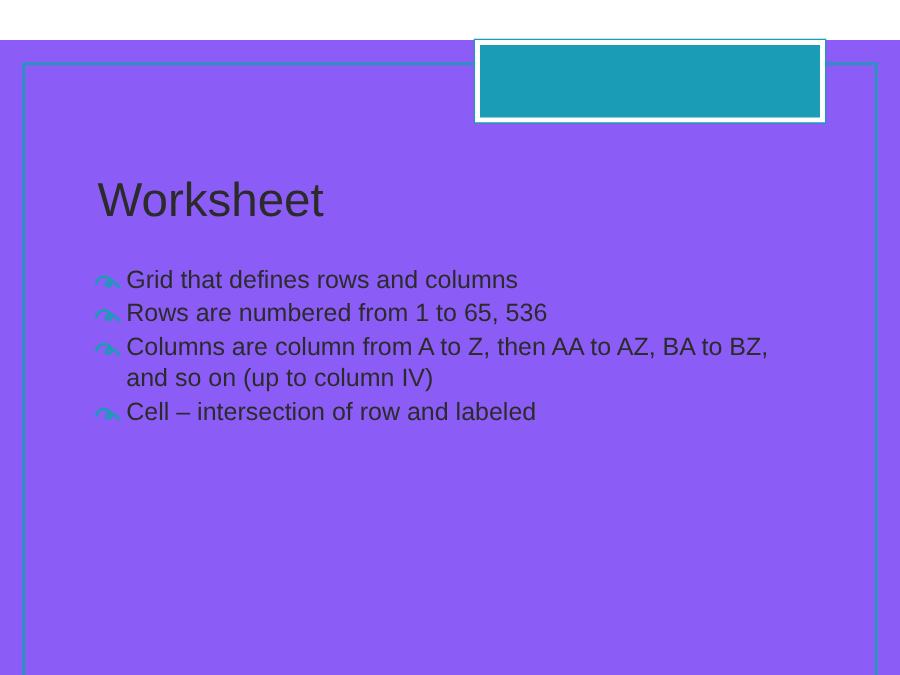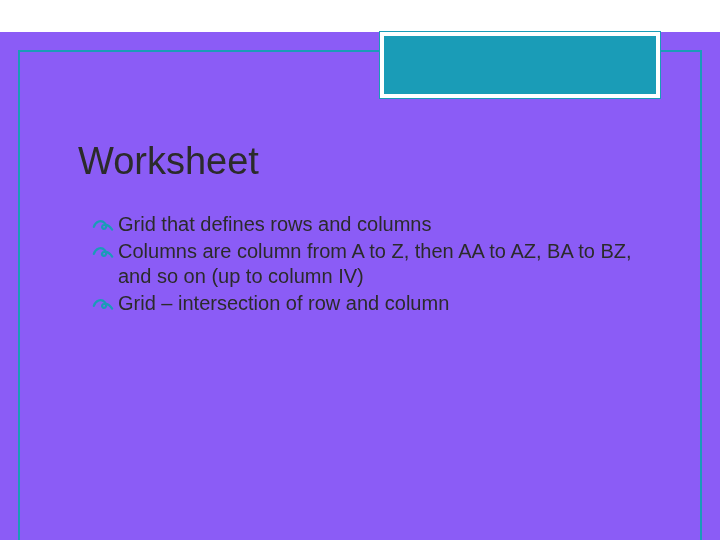--- a/index.html
+++ b/index.html
@@ -32,21 +32,21 @@
   .title {
     position: absolute;
     left: 78px;
     top: 108px;
     font-size: 38px;
     font-weight: 400;
     color: #2b2b2b;
   }
   .content {
     position: absolute;
-    left: 92px;
+    left: 75px;
     top: 180px;
     right: 80px;
     font-size: 20px;
     line-height: 1.25;
     color: #2b2b2b;
   }
   .bullet-item {
     display: flex;
     align-items: flex-start;
     margin-bottom: 2px;
@@ -79,24 +79,32 @@
           </svg>
       </span>
       <span class="bullet-text">Grid that defines rows and columns</span>
     </div>
     <div class="bullet-item">
       <span class="bullet-icon">
         <svg viewBox="0 0 24 24" width="22" height="22">
             <path d="M2 14 C4 8, 10 6, 14 10 C17 13, 15 17, 12 16 C10 15, 11 12, 13 12 C17 11, 20 14, 22 17" fill="none" stroke="#1a9cb7" stroke-width="2.4" stroke-linecap="round"></path>
           </svg>
       </span>
+      <span class="bullet-text">Rows are numbered from 1 to 65, 536</span>
+    </div>
+    <div class="bullet-item">
+      <span class="bullet-icon">
+        <svg viewBox="0 0 24 24" width="22" height="22">
+            <path d="M2 14 C4 8, 10 6, 14 10 C17 13, 15 17, 12 16 C10 15, 11 12, 13 12 C17 11, 20 14, 22 17" fill="none" stroke="#1a9cb7" stroke-width="2.4" stroke-linecap="round"></path>
+          </svg>
+      </span>
       <span class="bullet-text">Columns are column from A to Z, then AA to AZ, BA to BZ, and so on (up to column IV)</span>
     </div>
     <div class="bullet-item">
       <span class="bullet-icon">
         <svg viewBox="0 0 24 24" width="22" height="22">
             <path d="M2 14 C4 8, 10 6, 14 10 C17 13, 15 17, 12 16 C10 15, 11 12, 13 12 C17 11, 20 14, 22 17" fill="none" stroke="#1a9cb7" stroke-width="2.4" stroke-linecap="round"></path>
           </svg>
       </span>
-      <span class="bullet-text">Grid – intersection of row and column</span>
+      <span class="bullet-text">Cell – intersection of row and labeled</span>
     </div>
   </div>
 </div>
 
 </body></html>

